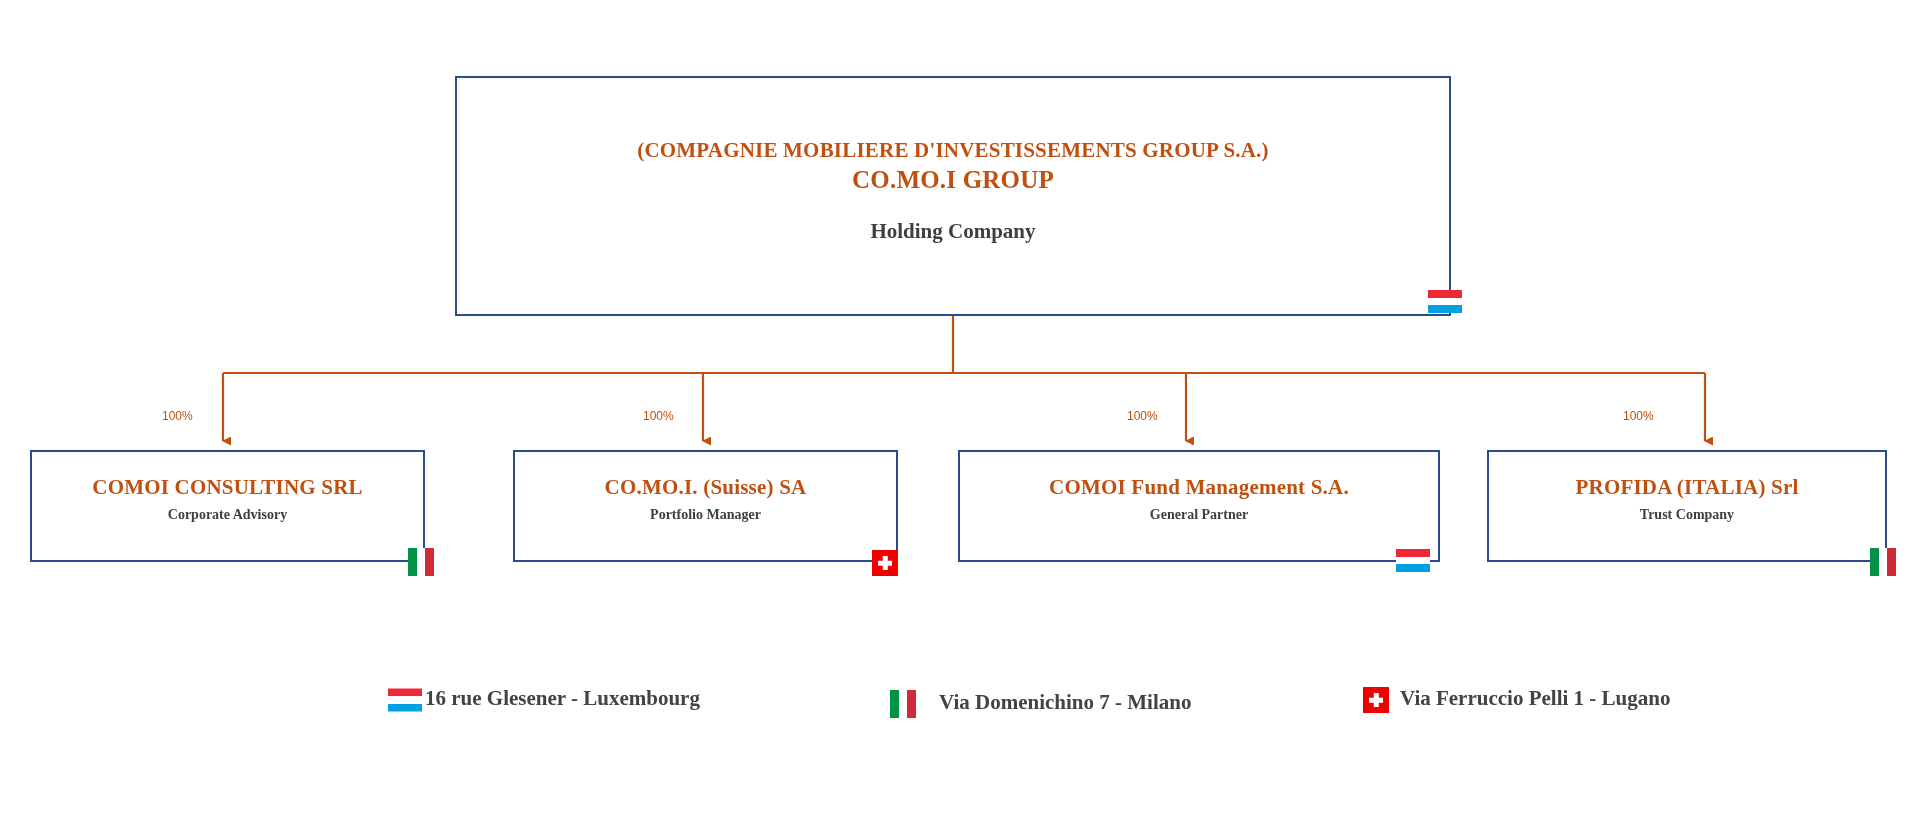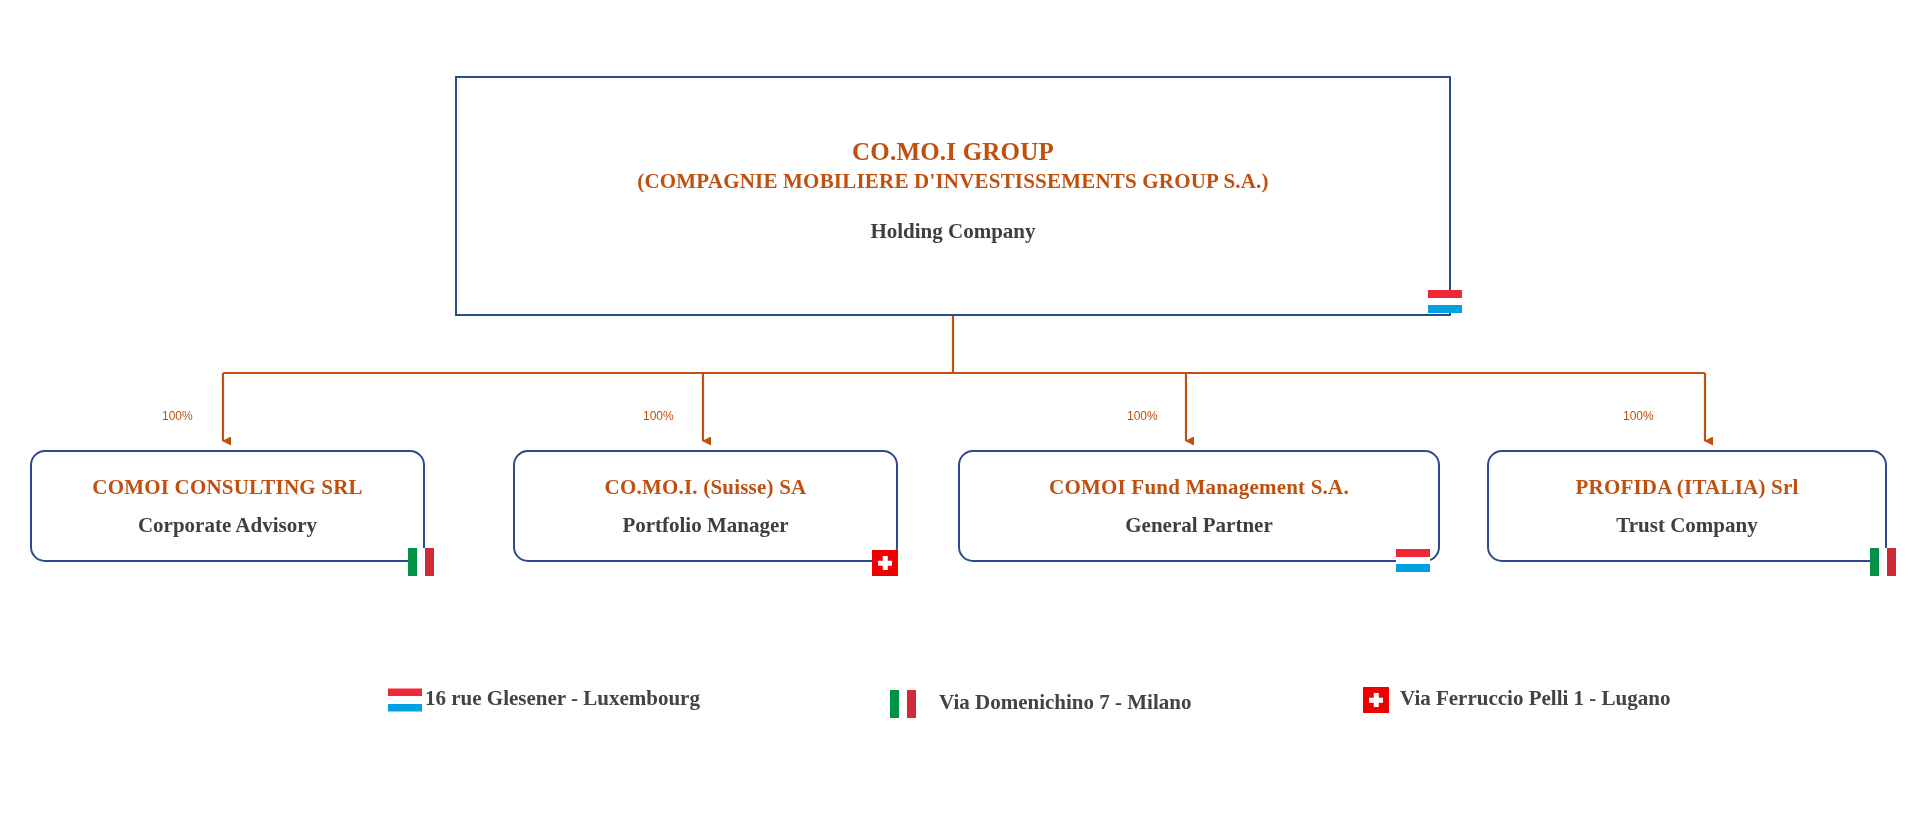--- a/index.html
+++ b/index.html
@@ -75,28 +75,27 @@
   #box-holding .box-subtitle {
     font-size: 21px;
     margin-top: 24px;
     display: inline-block;
   }
 
   
   .sub-box {
     top: 450px;
     height: 112px;
-    border-radius: 15px;
   }
   .sub-box .box-inner { top: 22px; }
   .sub-box .box-title { font-size: 21px; line-height: 27px; }
   .sub-box .box-subtitle {
-    font-size: 21px;
+    font-size: 14px;
     display: inline-block;
-    margin-top: 12px;
+    margin-top: 6px;
   }
 
   #box-sub-0 { left: 30px;   width: 395px; }
   #box-sub-1 { left: 513px;  width: 385px; }
   #box-sub-2 { left: 958px;  width: 482px; }
   #box-sub-3 { left: 1487px; width: 400px; }
 
   
   .pct-label {
     position: absolute;
@@ -223,22 +222,22 @@
     <path d="M223,373 L1705,373" stroke="#c0500f" stroke-width="2.2" fill="none"></path>
 
     <path d="M223,373 L223,441" stroke="#c0500f" stroke-width="2.2" fill="none" marker-end="url(#arrow-down)"></path>
     <path d="M703,373 L703,441" stroke="#c0500f" stroke-width="2.2" fill="none" marker-end="url(#arrow-down)"></path>
     <path d="M1186,373 L1186,441" stroke="#c0500f" stroke-width="2.2" fill="none" marker-end="url(#arrow-down)"></path>
     <path d="M1705,373 L1705,441" stroke="#c0500f" stroke-width="2.2" fill="none" marker-end="url(#arrow-down)"></path>
   </svg>
 
   <div class="org-box" id="box-holding">
     <div class="box-inner">
+      <div class="box-title box-title-2">(COMPAGNIE MOBILIERE D'INVESTISSEMENTS GROUP S.A.)</div>
       <div class="box-title box-title-1">CO.MO.I GROUP</div>
-      <div class="box-title box-title-2">(COMPAGNIE MOBILIERE D'INVESTISSEMENTS GROUP S.A.)</div>
       <div><span class="box-subtitle">Holding Company</span></div>
     </div>
   </div>
   <span class="flag flag-lu" id="flag-holding"></span>
 
   <div class="org-box sub-box" id="box-sub-0">
     <div class="box-inner">
       <div class="box-title">COMOI CONSULTING SRL</div>
       <div><span class="box-subtitle">Corporate Advisory</span></div>
     </div>

